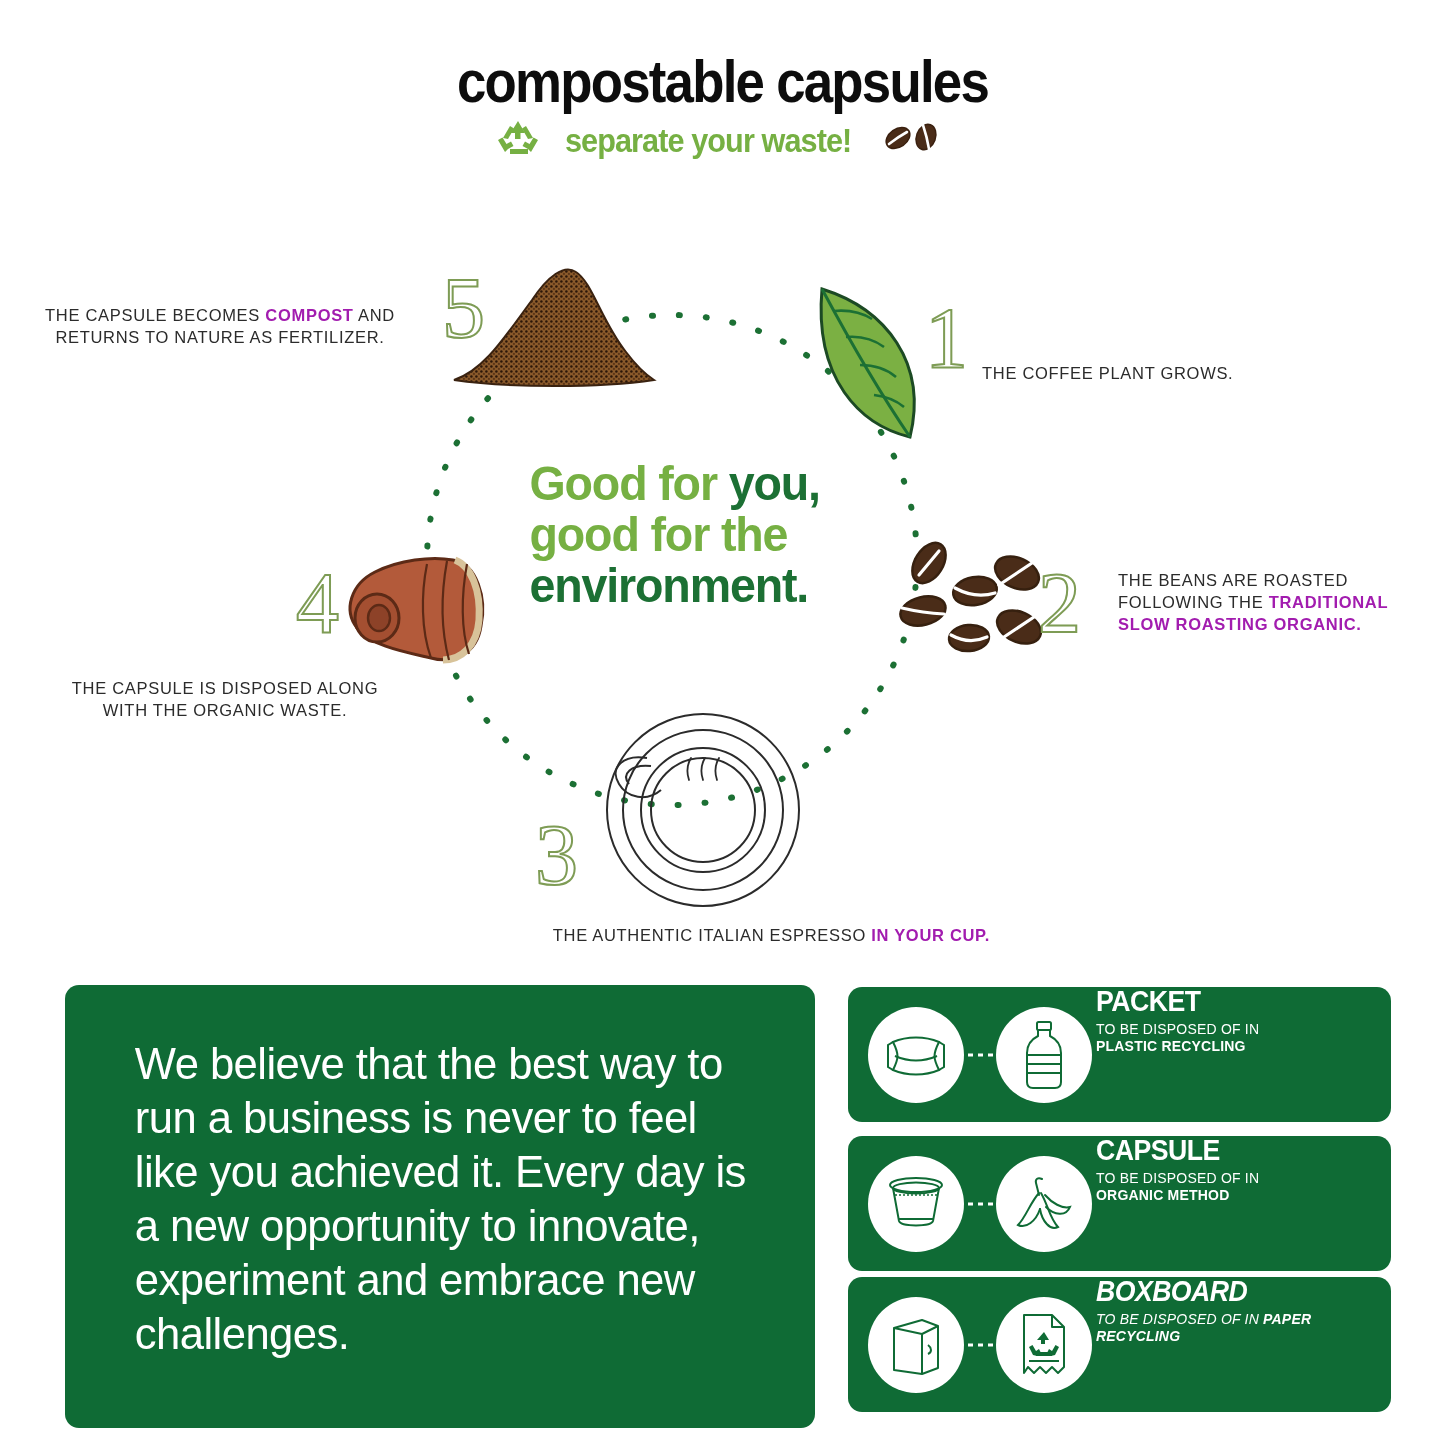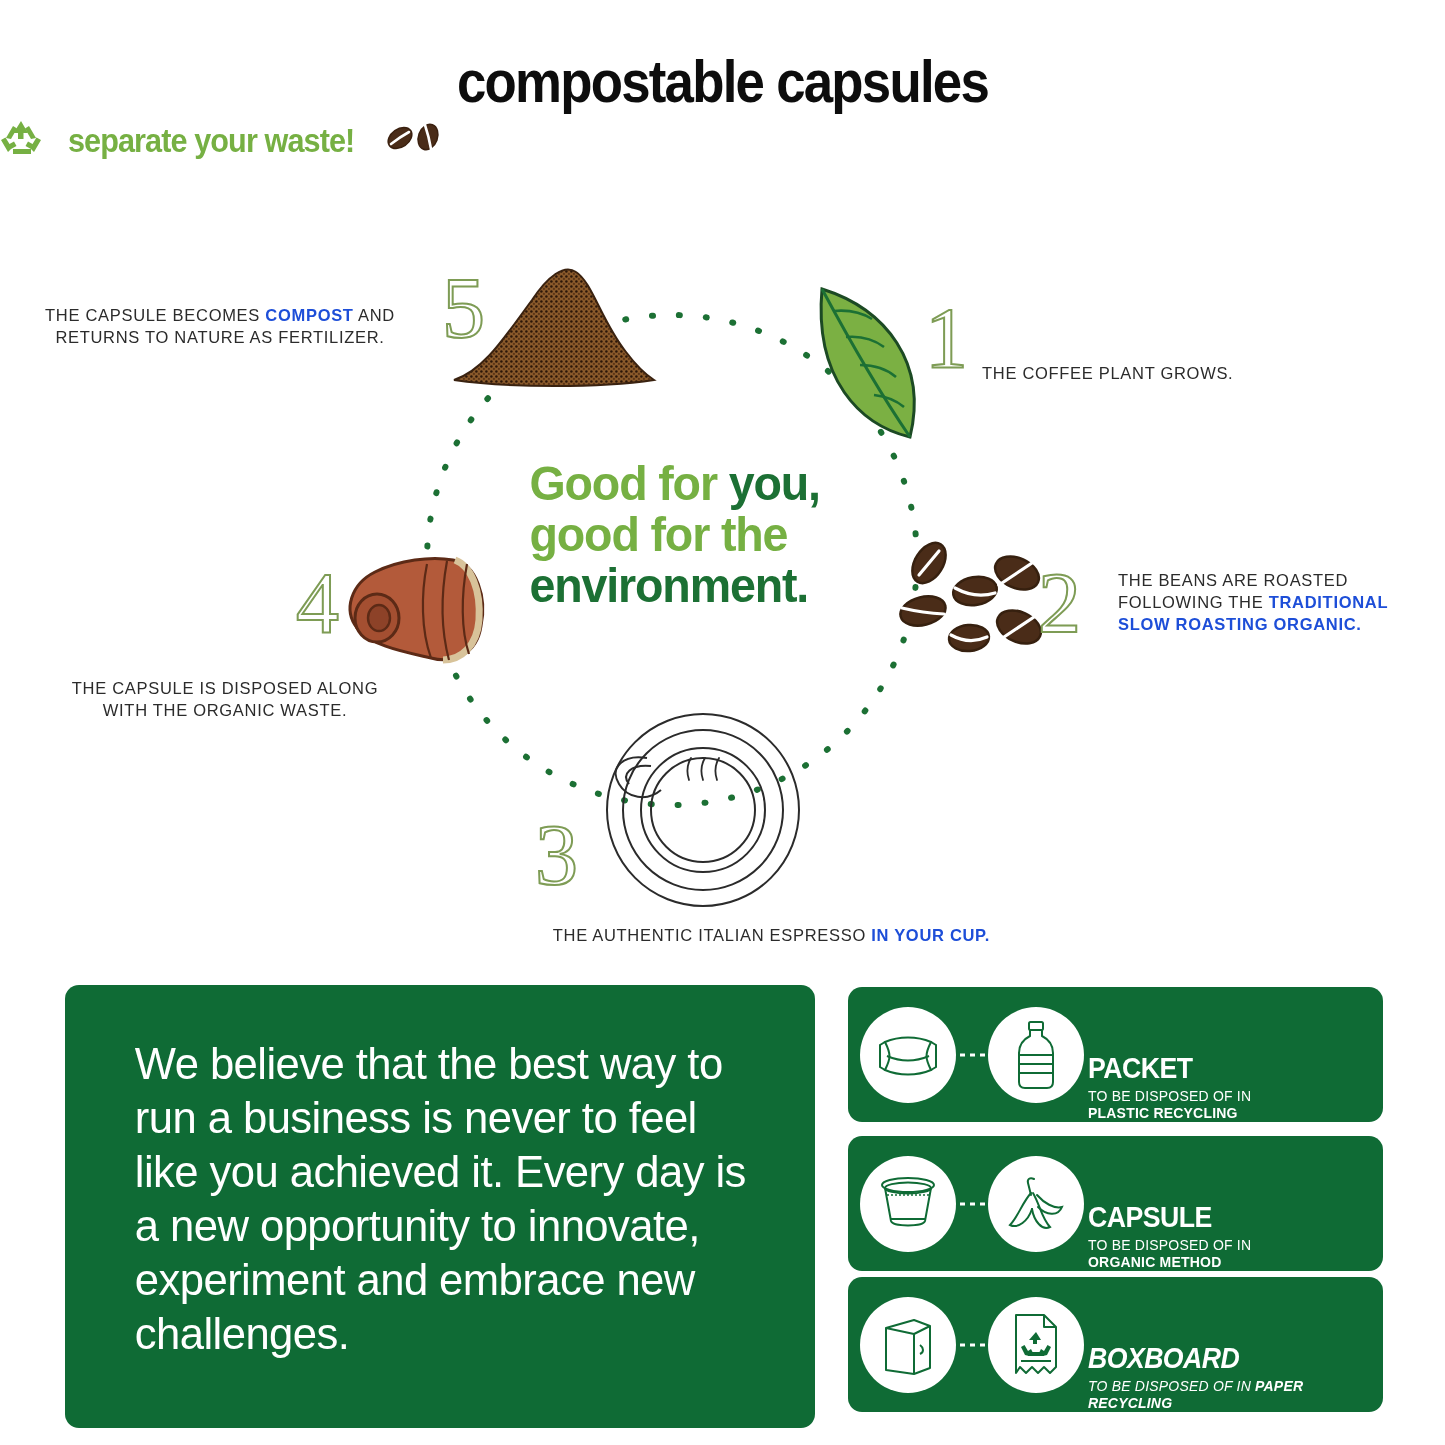--- a/index.html
+++ b/index.html
@@ -4,48 +4,48 @@
 <style>
   html,body{margin:0;padding:0;background:#ffffff;}
   body{width:1445px;height:1445px;position:relative;overflow:hidden;
        font-family:"Liberation Sans",sans-serif;color:#231f20;}
 
   
   #header{position:absolute;left:0;top:52px;width:1445px;text-align:center;}
   #title{font-family:"Liberation Sans",sans-serif;font-weight:bold;
          font-size:60px;letter-spacing:-2px;color:#0d0d0d;line-height:1;
          transform:scaleX(.88);}
-  #subline{margin-top:4px;display:flex;align-items:center;justify-content:flex-start;gap:8px;}
+  #subline{margin-top:4px;display:flex;align-items:center;justify-content:center;gap:8px;}
   #subtitle{font-size:34px;font-weight:bold;color:#76b043;letter-spacing:-1px;
             transform:scaleX(.9);}
 
   
   #cycle{position:absolute;left:0;top:200px;width:1445px;height:780px;}
   .cyc-txt{position:absolute;font-size:16.5px;line-height:1.32;
            letter-spacing:.7px;color:#2b2b2b;}
-  .cyc-txt b{font-weight:bold;color:#1d4ed8;}
+  .cyc-txt b{font-weight:bold;color:#a21caf;}
   .num{position:absolute;font-size:86px;line-height:1;font-weight:normal;
        color:transparent;-webkit-text-stroke:2px #7e9c55;
        font-family:"Liberation Serif",serif;}
 
   #slogan{position:absolute;left:520px;top:258px;width:380px;
           font-size:49px;font-weight:bold;line-height:1.04;
           letter-spacing:-1.2px;color:#76b043;transform:scaleX(.95);}
   #slogan .dk{color:#1c7034;}
 
   
   #bottom{position:absolute;left:0;top:985px;width:1197px;height:460px;}
   #quote{position:absolute;left:65px;top:0;width:750px;height:443px;
          background:#0f6b35;border-radius:14px;}
   #quote p{margin:0;padding:52px 36px 0 72px;color:#fff;font-size:45px;
            line-height:1.20;letter-spacing:-.6px;transform:scaleX(.97);
            transform-origin:left top;}
 
   .card{position:absolute;left:848px;width:535px;height:135px;
-        background:#0f6b35;border-radius:14px;display:flex;align-items:flex-end;}
+        background:#0f6b35;border-radius:14px;display:flex;align-items:flex-start;padding-left:8px;}
   #card0{top:2px;} #card1{top:151px;} #card2{top:292px;font-style:italic;}
   .icons{width:240px;height:100%;position:relative;flex:none;}
   .circ{position:absolute;top:50%;transform:translateY(-50%);
         width:96px;height:96px;border-radius:50%;background:#fff;
         display:flex;align-items:center;justify-content:center;}
   .c-l{left:12px;} .c-r{left:140px;}
   .dashes{position:absolute;left:112px;top:50%;transform:translateY(-50%);
           width:30px;height:3px;
           background:repeating-linear-gradient(to right,#fff 0 5px,transparent 5px 10px);}
   .ctext{color:#fff;padding-right:12px;}

